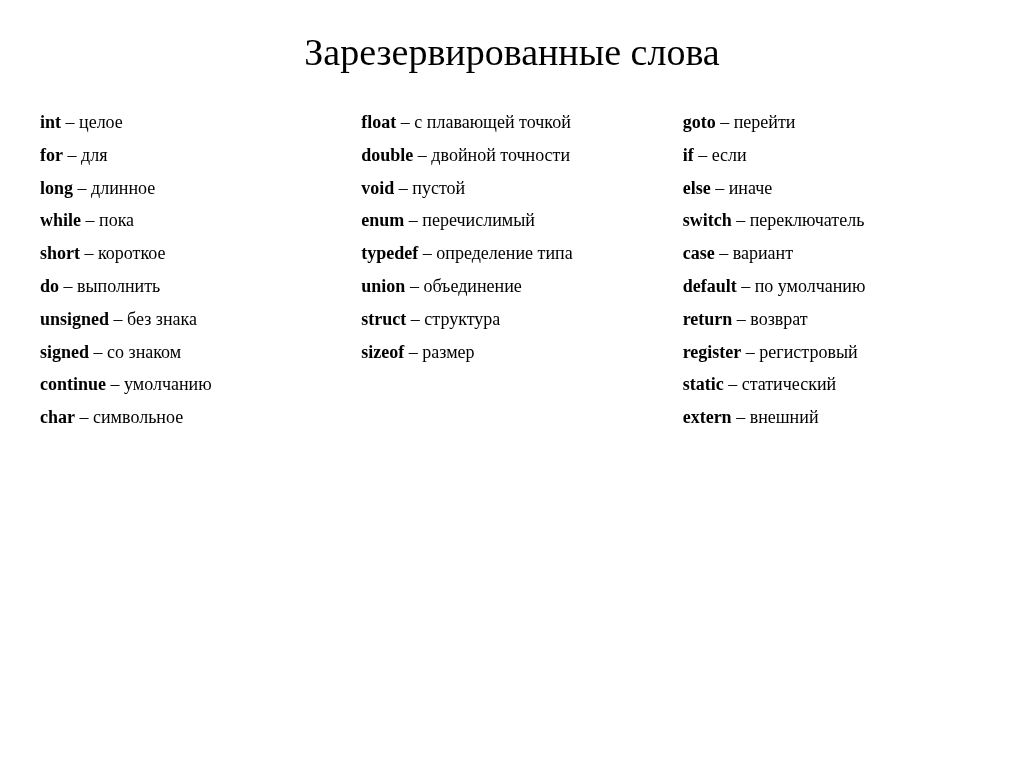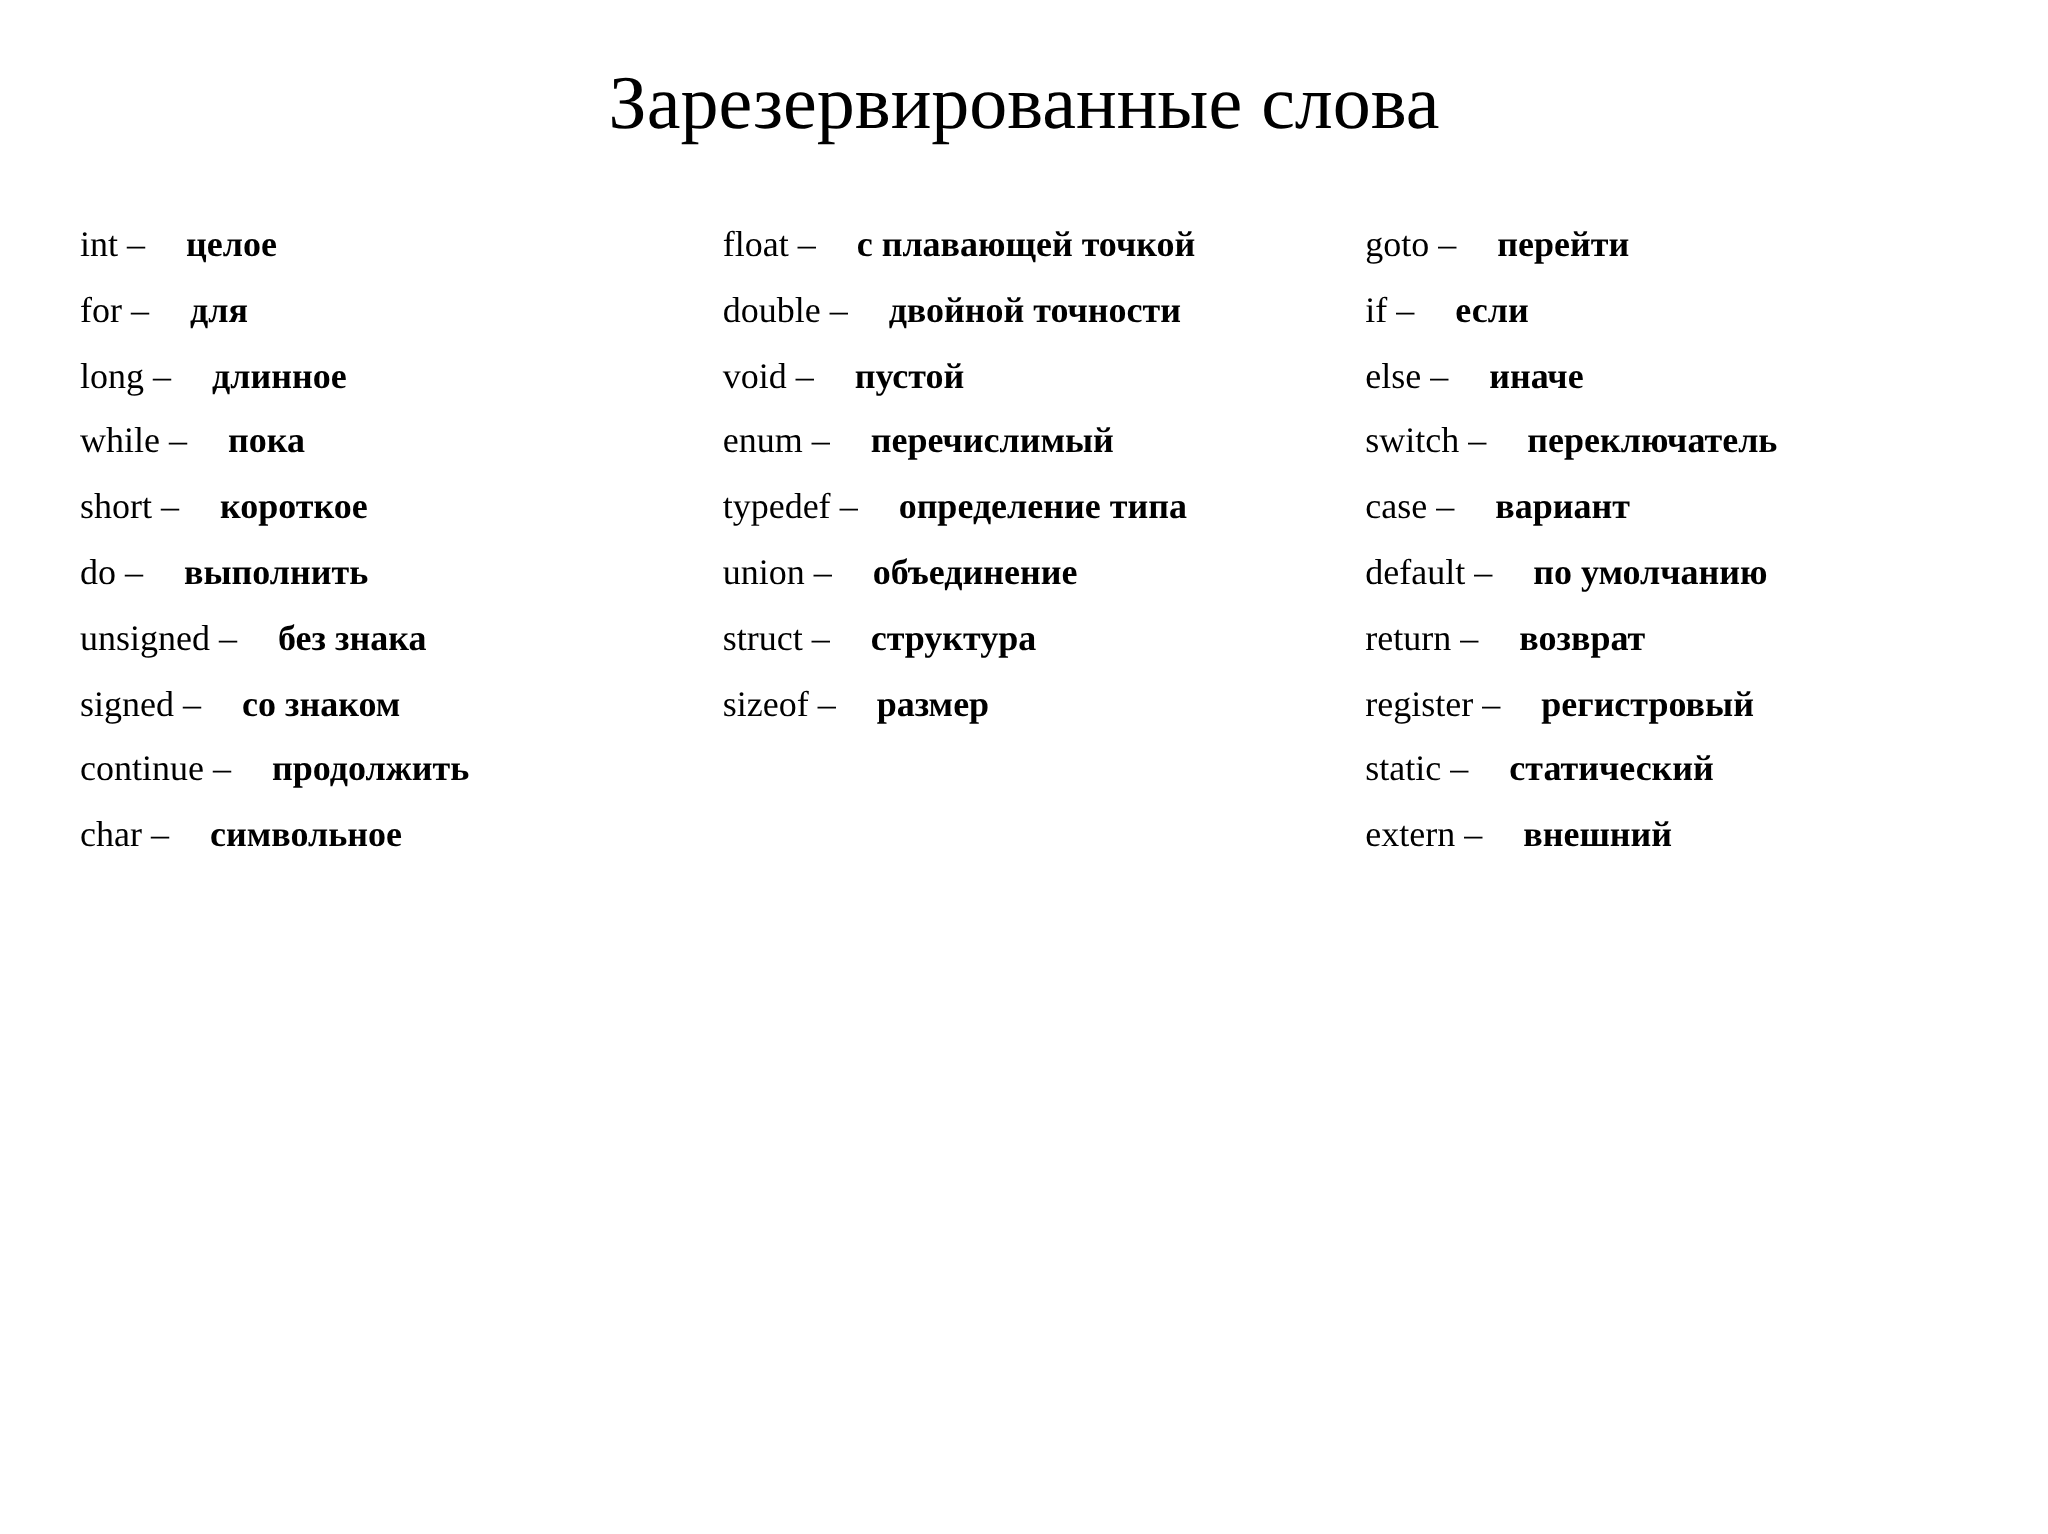--- a/index.html
+++ b/index.html
@@ -35,49 +35,48 @@
       font-size: 18px;
       line-height: 1.6;
       color: #000;
     }
 
     .keyword-entry {
       margin-bottom: 4px;
     }
 
     .keyword {
-      font-weight: normal;
+      font-weight: bold;
       font-style: normal;
     }
 
     .separator {
       font-weight: normal;
     }
 
     .definition {
-      font-weight: bold;
-      margin-left: 16px;
+      font-weight: normal;
     }
   </style>
 </head>
 <body>
 
 <h1 class="page-title">Зарезервированные слова</h1>
 
 <div class="content-grid">
 <div class="column">
       <div class="keyword-entry"><span class="keyword">int</span><span class="separator"> – </span><span class="definition">целое</span></div>
       <div class="keyword-entry"><span class="keyword">for</span><span class="separator"> – </span><span class="definition">для</span></div>
       <div class="keyword-entry"><span class="keyword">long</span><span class="separator"> – </span><span class="definition">длинное</span></div>
       <div class="keyword-entry"><span class="keyword">while</span><span class="separator"> – </span><span class="definition">пока</span></div>
       <div class="keyword-entry"><span class="keyword">short</span><span class="separator"> – </span><span class="definition">короткое</span></div>
       <div class="keyword-entry"><span class="keyword">do</span><span class="separator"> – </span><span class="definition">выполнить</span></div>
       <div class="keyword-entry"><span class="keyword">unsigned</span><span class="separator"> – </span><span class="definition">без знака</span></div>
       <div class="keyword-entry"><span class="keyword">signed</span><span class="separator"> – </span><span class="definition">со знаком</span></div>
-      <div class="keyword-entry"><span class="keyword">continue</span><span class="separator"> – </span><span class="definition">продолжить</span></div>
+      <div class="keyword-entry"><span class="keyword">continue</span><span class="separator"> – </span><span class="definition">умолчанию</span></div>
       <div class="keyword-entry"><span class="keyword">char</span><span class="separator"> – </span><span class="definition">символьное</span></div>
     </div>
     <div class="column">
       <div class="keyword-entry"><span class="keyword">float</span><span class="separator"> – </span><span class="definition">с плавающей точкой</span></div>
       <div class="keyword-entry"><span class="keyword">double</span><span class="separator"> – </span><span class="definition">двойной точности</span></div>
       <div class="keyword-entry"><span class="keyword">void</span><span class="separator"> – </span><span class="definition">пустой</span></div>
       <div class="keyword-entry"><span class="keyword">enum</span><span class="separator"> – </span><span class="definition">перечислимый</span></div>
       <div class="keyword-entry"><span class="keyword">typedef</span><span class="separator"> – </span><span class="definition">определение типа</span></div>
       <div class="keyword-entry"><span class="keyword">union</span><span class="separator"> – </span><span class="definition">объединение</span></div>
       <div class="keyword-entry"><span class="keyword">struct</span><span class="separator"> – </span><span class="definition">структура</span></div>

